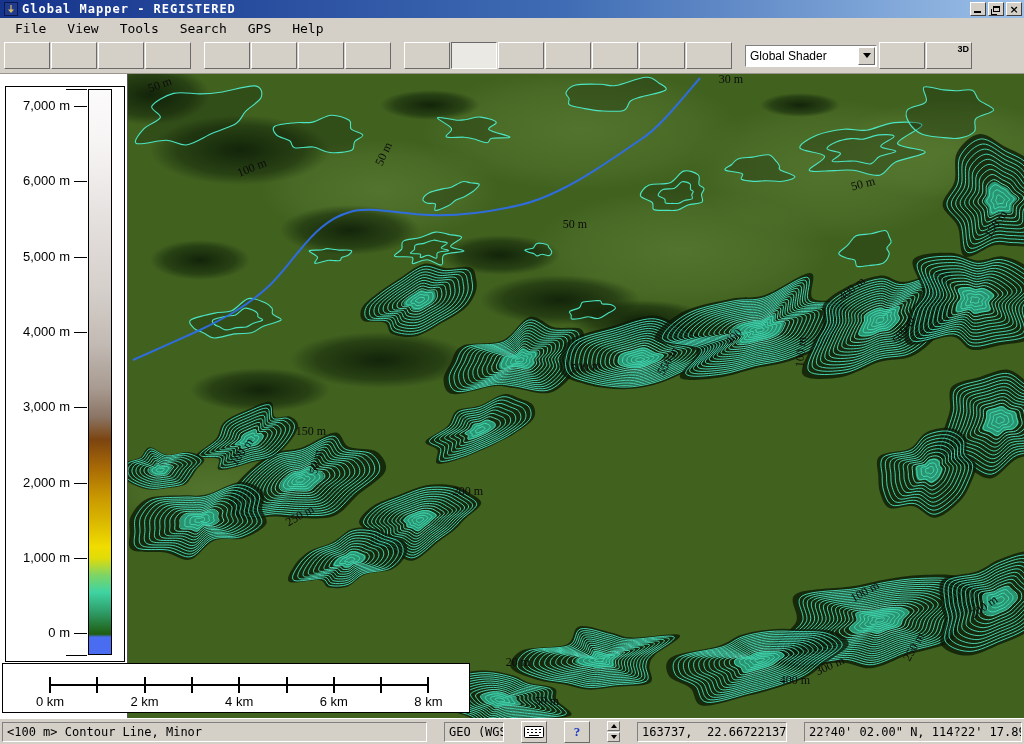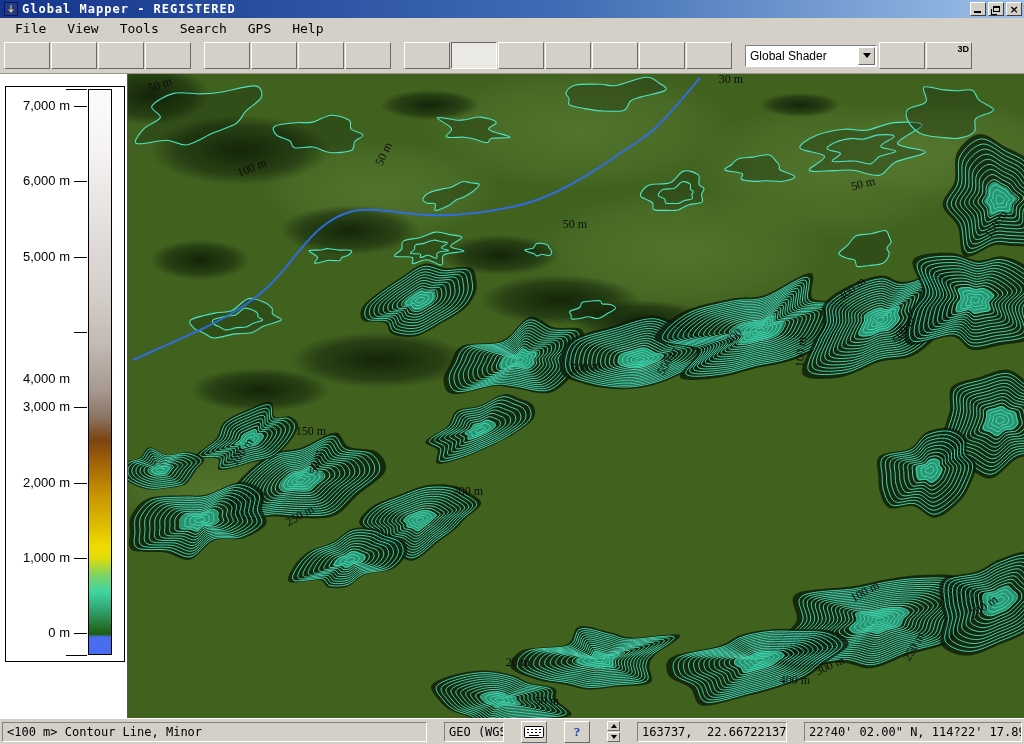--- a/index.html
+++ b/index.html
@@ -262,21 +262,21 @@
         <div class="legend-bar"></div>
       <div class="ltick" style="top: 2px; width: 21px; left: 60px;"></div>
           <div class="ltick" style="top: 568px; width: 21px; left: 60px;"></div>
           <div class="ltick" style="top: 19px;"></div>
           <div class="ltick-label" style="top: 11px;">7,000 m</div>
           <div class="ltick" style="top: 94.3px;"></div>
           <div class="ltick-label" style="top: 86.3px;">6,000 m</div>
           <div class="ltick" style="top: 169.6px;"></div>
           <div class="ltick-label" style="top: 161.6px;">5,000 m</div>
           <div class="ltick" style="top: 244.9px;"></div>
-          <div class="ltick-label" style="top: 236.9px; margin-top: 47px;">4,000 m</div>
+          <div class="ltick-label" style="top: 236.9px;">4,000 m</div>
           <div class="ltick" style="top: 320.2px;"></div>
           <div class="ltick-label" style="top: 312.2px;">3,000 m</div>
           <div class="ltick" style="top: 395.5px;"></div>
           <div class="ltick-label" style="top: 387.5px;">2,000 m</div>
           <div class="ltick" style="top: 470.8px;"></div>
           <div class="ltick-label" style="top: 462.8px;">1,000 m</div>
           <div class="ltick" style="top: 546.1px;"></div>
           <div class="ltick-label" style="top: 538.1px;">0 m</div>
         </div>
     </div>
@@ -690,20 +690,37 @@
           <div class="clabel" style="left: 737px; top: 518px; transform: translate(-50%, -50%) rotate(-30deg);">100 m</div>
           <div class="clabel" style="left: 856px; top: 533px; transform: translate(-50%, -50%) rotate(-35deg);">200 m</div>
           <div class="clabel" style="left: 702px; top: 592px; transform: translate(-50%, -50%) rotate(-25deg);">300 m</div>
           <div class="clabel" style="left: 667px; top: 606px; transform: translate(-50%, -50%) rotate(0deg);">400 m</div>
           <div class="clabel" style="left: 786px; top: 573px; transform: translate(-50%, -50%) rotate(-60deg);">250 m</div>
           <div class="clabel" style="left: 390px; top: 588px; transform: translate(-50%, -50%) rotate(0deg); text-align: center;">20 m</div>
           <div class="clabel" style="left: 419px; top: 627px; transform: translate(-50%, -50%) rotate(0deg);">50 m</div>
         </div>
     </div>
 
+    <div class="scalebar" id="scalebar">
+      <div class="sb-line"></div>
+    <div class="sb-tick" style="left: 46px;"></div>
+        <div class="sb-label" style="left: 47px;">0 km</div>
+        <div class="sb-tick" style="left: 93.3px;"></div>
+        <div class="sb-tick" style="left: 140.6px;"></div>
+        <div class="sb-label" style="left: 141.6px;">2 km</div>
+        <div class="sb-tick" style="left: 187.9px;"></div>
+        <div class="sb-tick" style="left: 235.2px;"></div>
+        <div class="sb-label" style="left: 236.2px;">4 km</div>
+        <div class="sb-tick" style="left: 282.5px;"></div>
+        <div class="sb-tick" style="left: 329.8px;"></div>
+        <div class="sb-label" style="left: 330.8px;">6 km</div>
+        <div class="sb-tick" style="left: 377.1px;"></div>
+        <div class="sb-tick" style="left: 424.4px;"></div>
+        <div class="sb-label" style="left: 425.4px;">8 km</div>
+      </div>
   </div>
 
   <div class="statusbar">
     <div class="sfield sf-feature">&lt;100 m&gt; Contour Line, Minor</div>
     <div class="sfield sf-proj">GEO (WGS84</div>
     <div class="sbtn">
       <svg width="20" height="14" viewBox="0 0 20 14">
         <rect x="0.5" y="1.5" width="19" height="11" rx="1" fill="#fff" stroke="#000"></rect>
         <path d="M3 4.5 h2 M7 4.5 h2 M11 4.5 h2 M15 4.5 h2 M3 7.5 h2 M7 7.5 h2 M11 7.5 h2 M15 7.5 h2 M5 10.5 h10" stroke="#000" stroke-width="1"></path>
       </svg>

